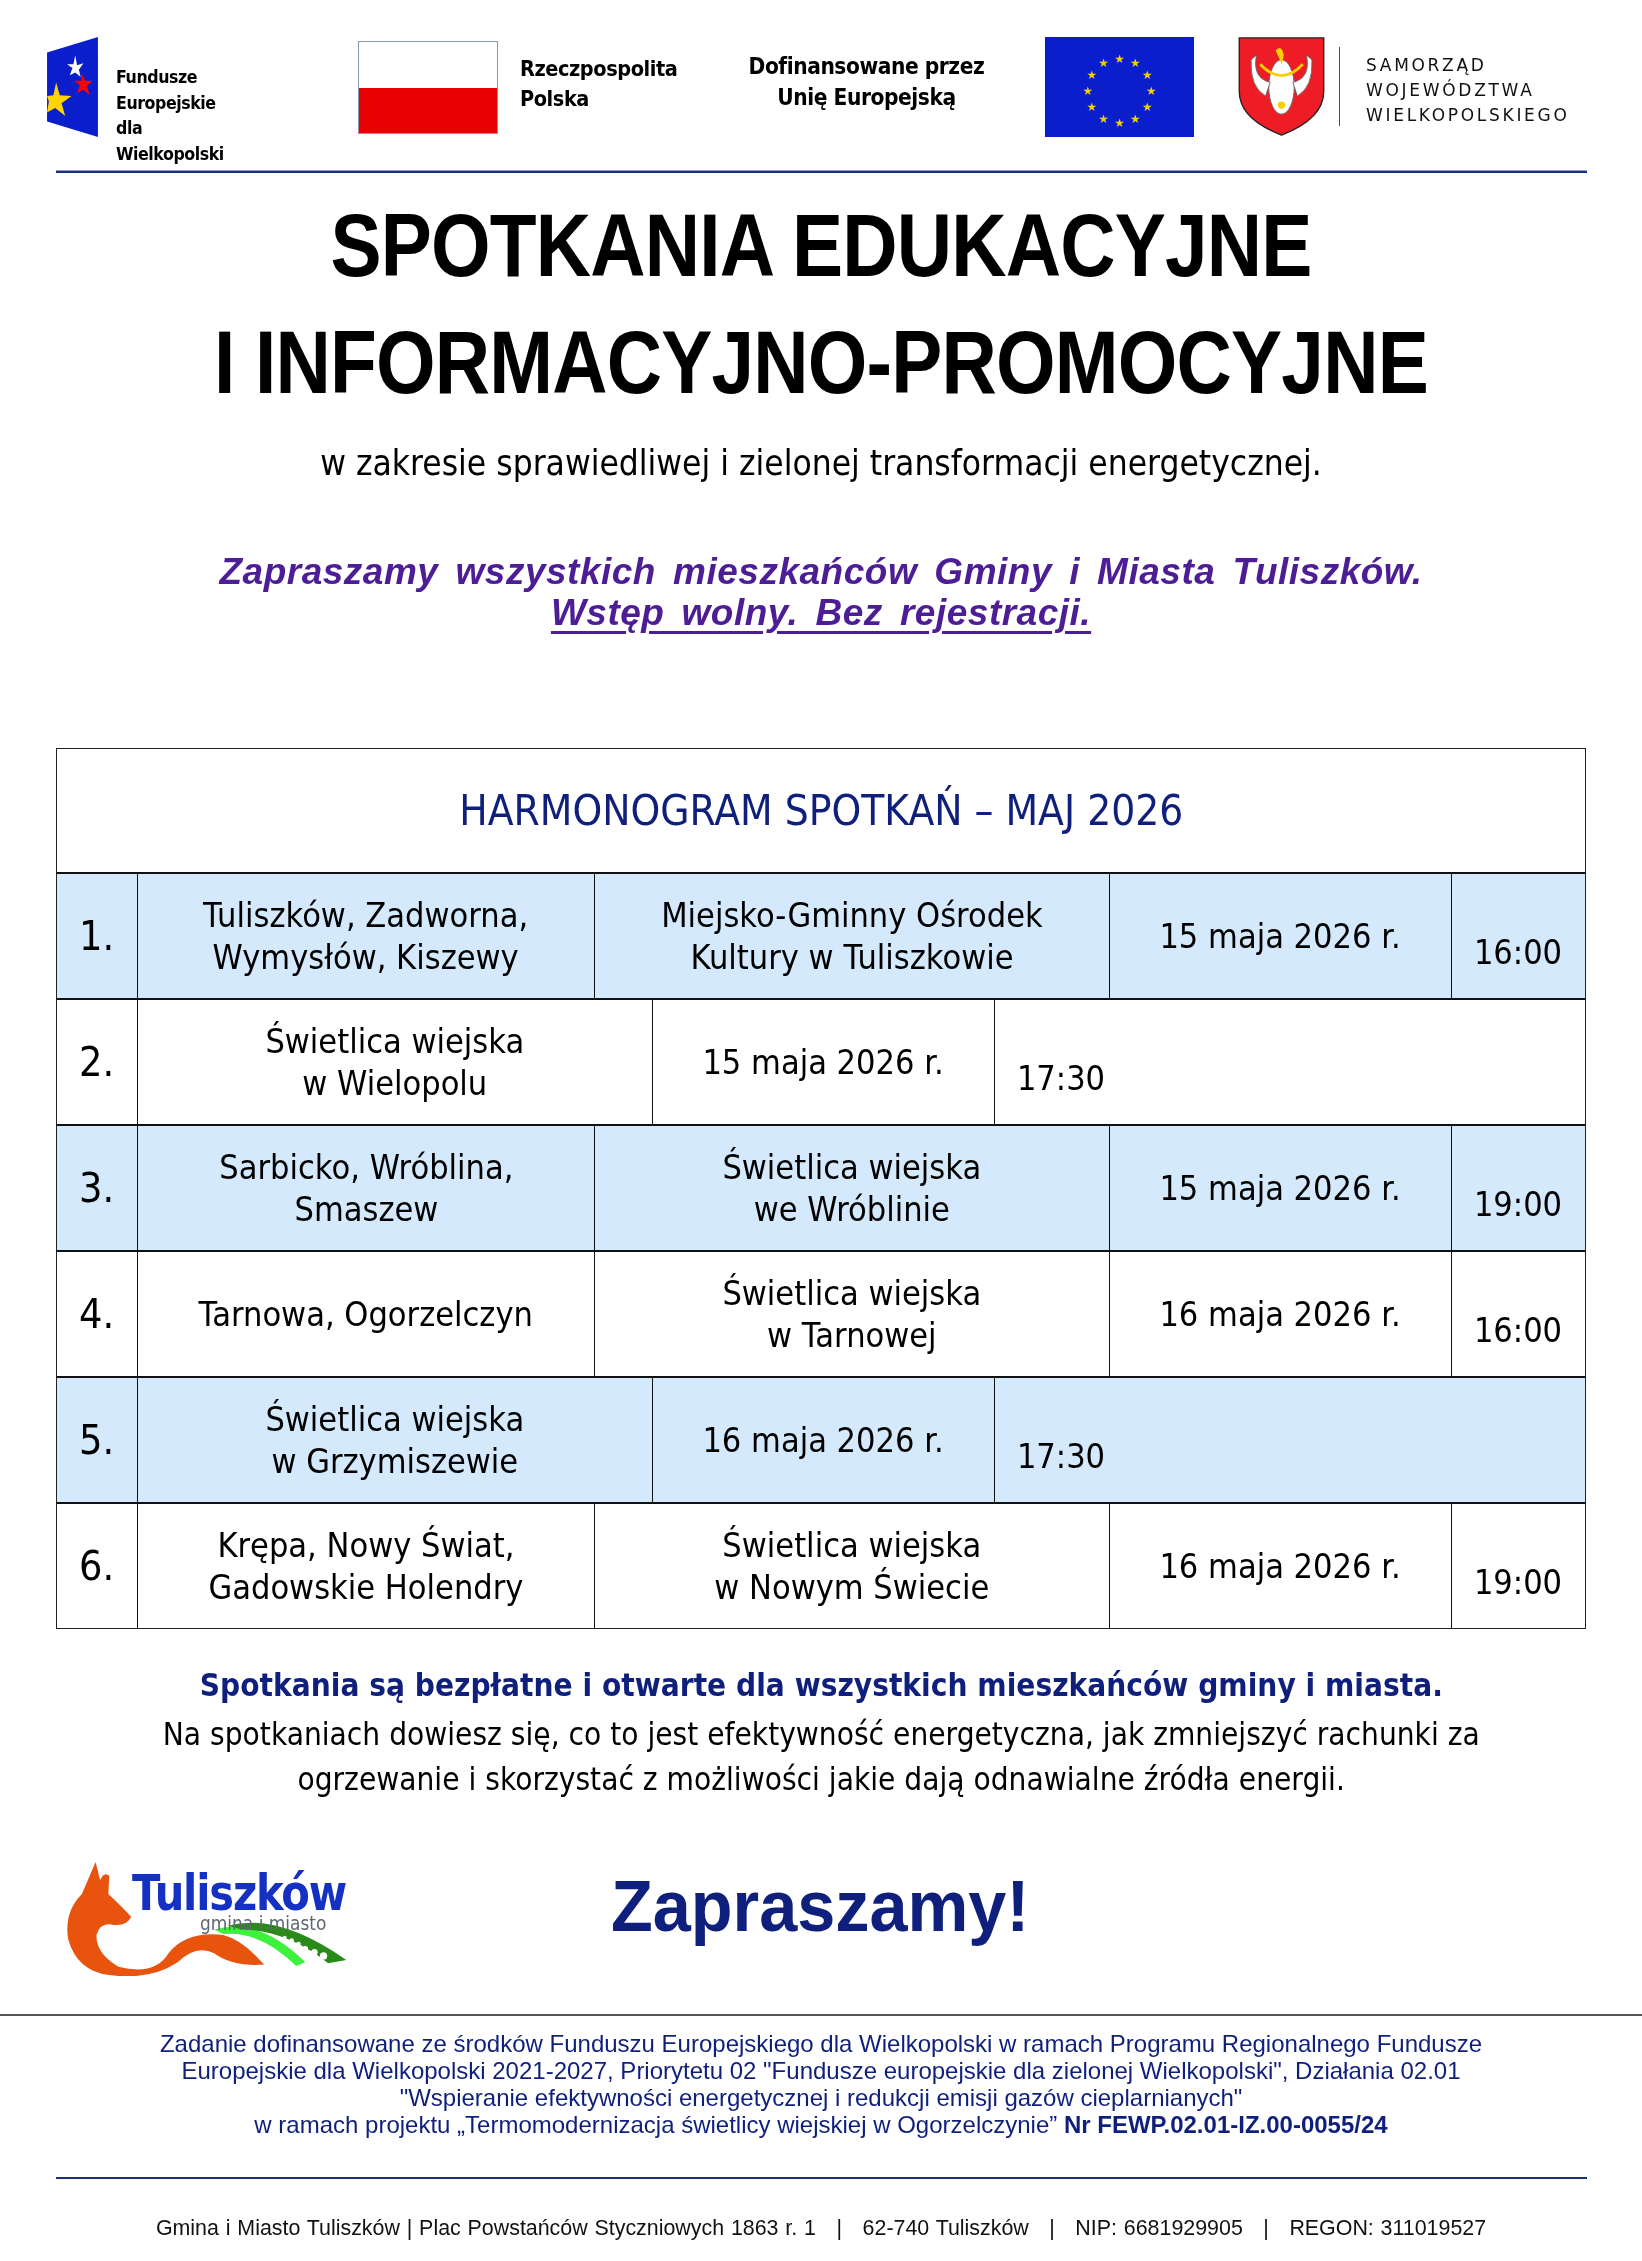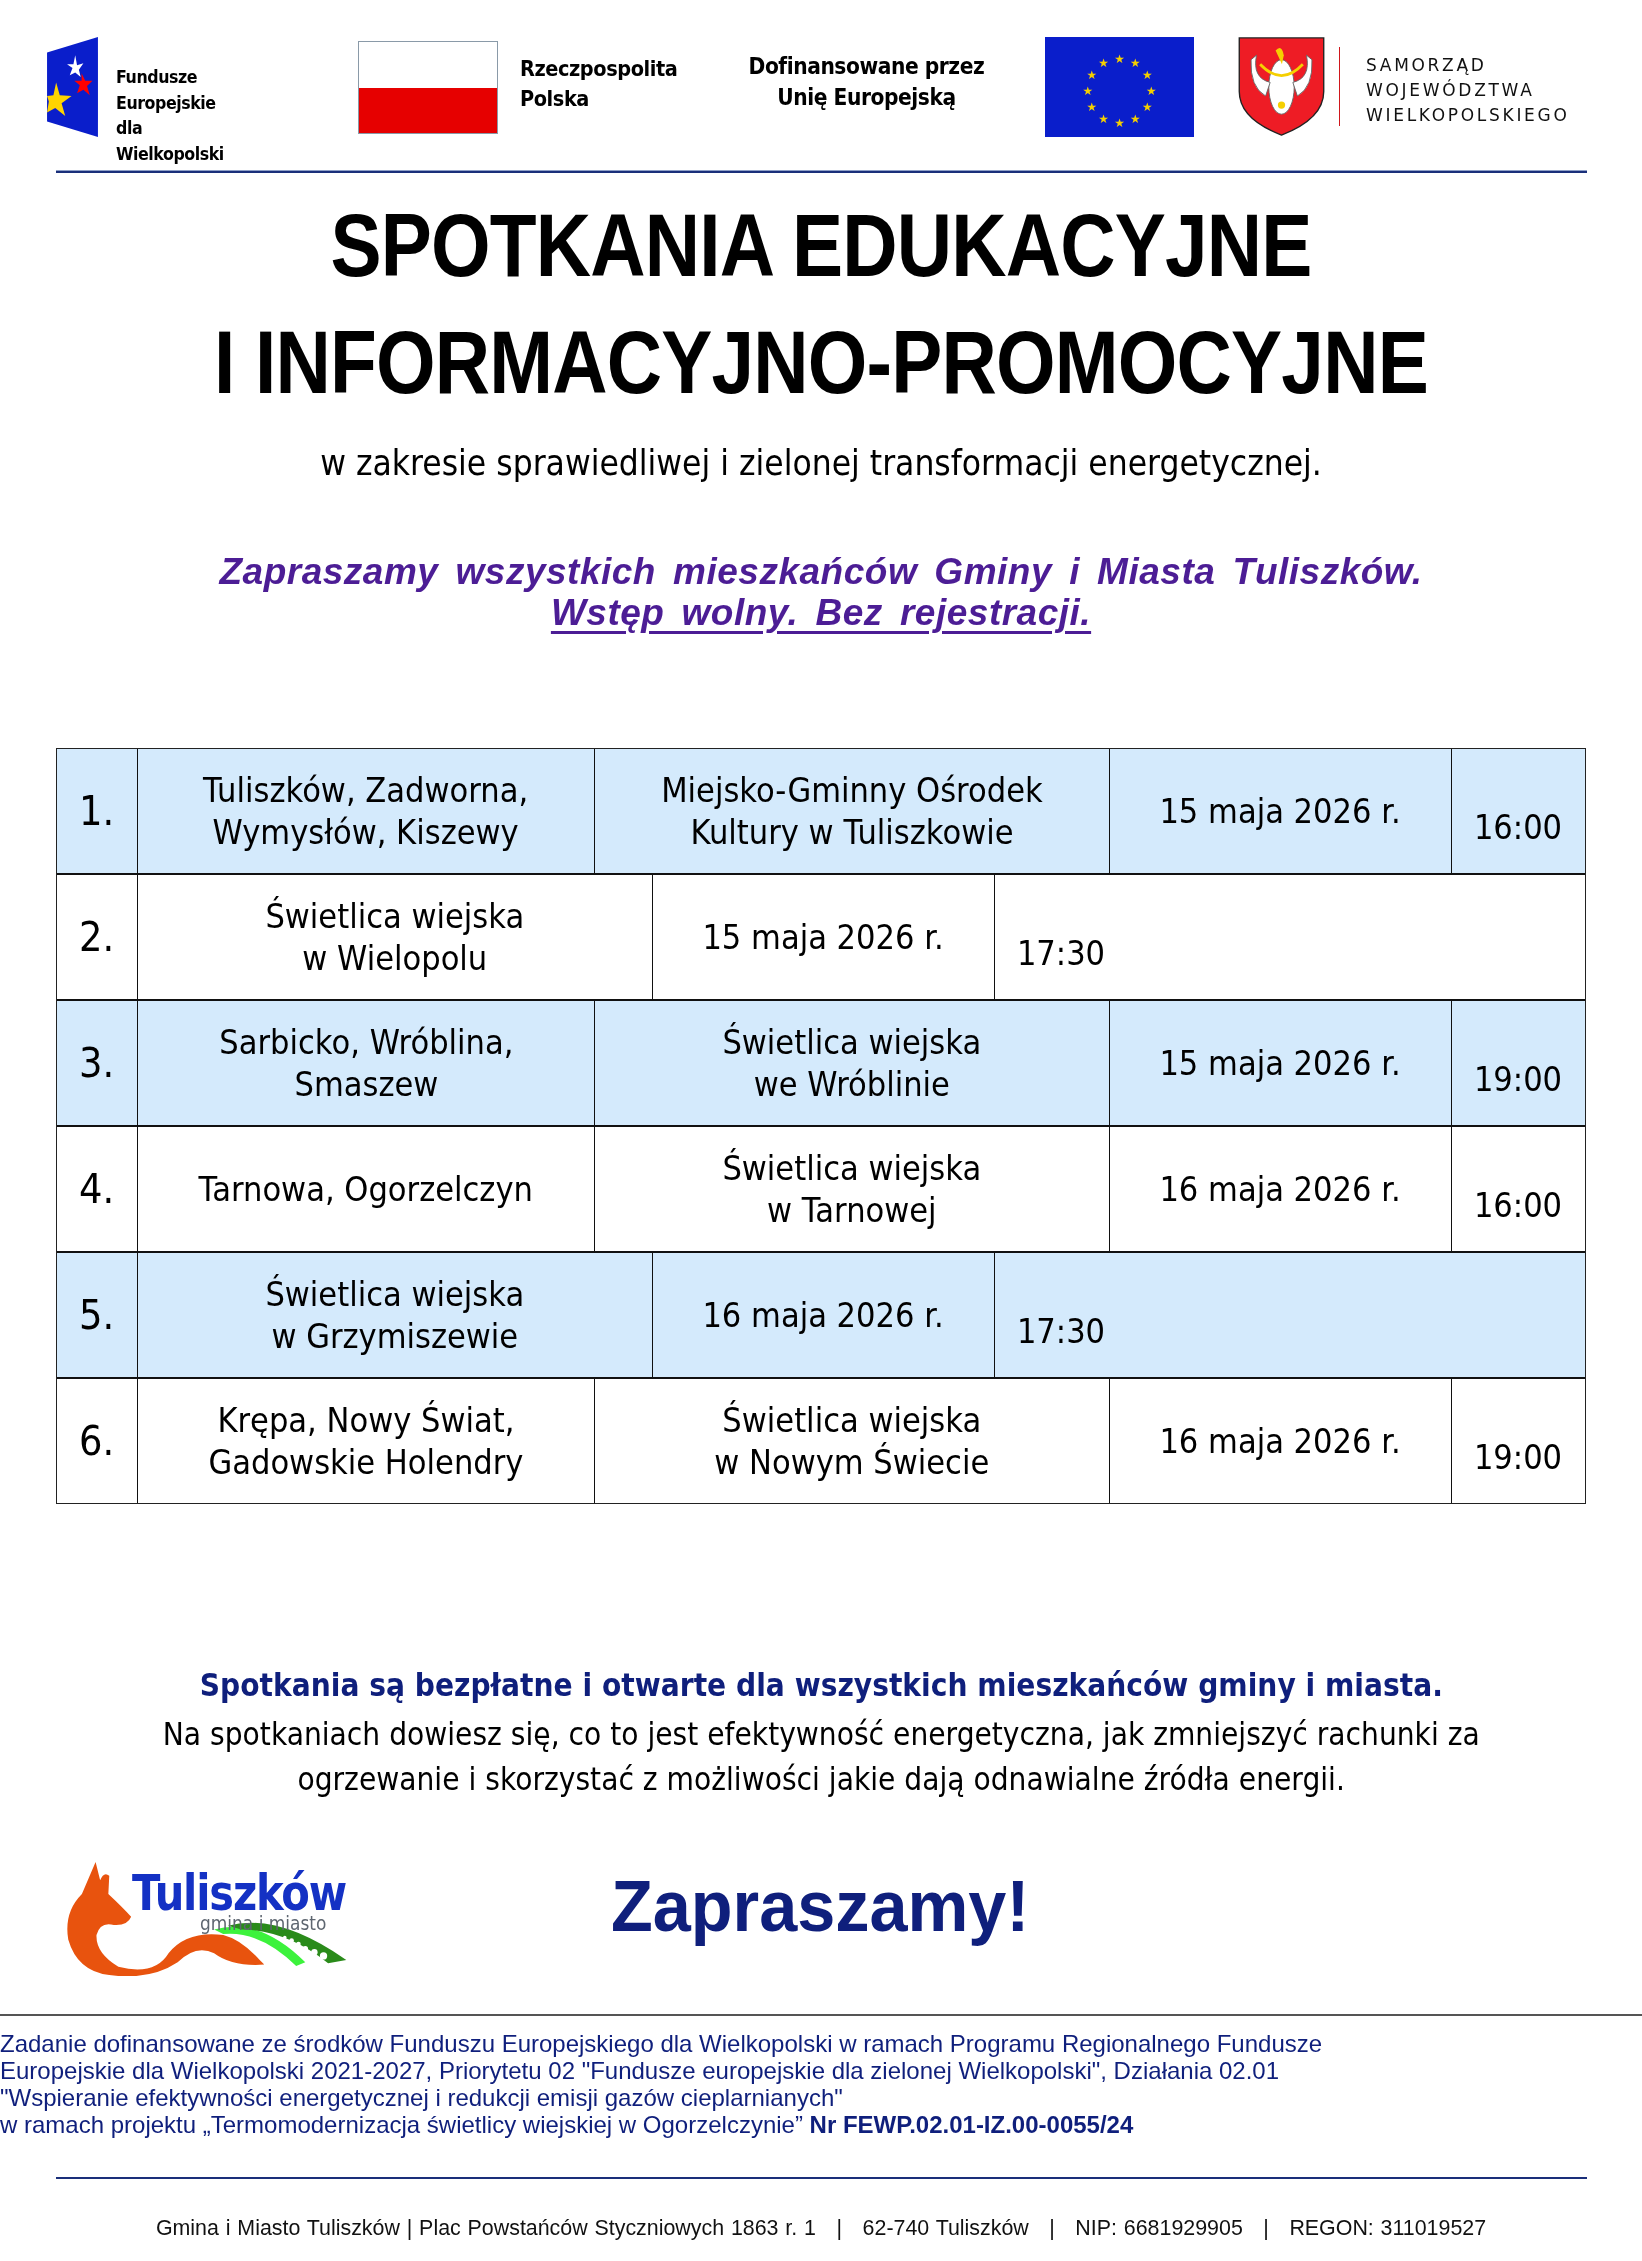--- a/index.html
+++ b/index.html
@@ -53,21 +53,21 @@
   .desc { left:0; width:1642px; top:1712px; text-align:center; font-size:32px; line-height:45px; }
 
   
   .tul-logo { left:50px; top:1862px; width:310px; height:114px; }
   .tul-name { left:132px; top:1866px; color:#1431c4; font-weight:bold; font-size:49px; line-height:55px; letter-spacing:-1.4px; transform:scaleX(0.85); transform-origin:left top; }
   .tul-sub { left:200px; top:1912px; color:#5e6670; font-size:20px; line-height:23px; transform:scaleX(0.85); transform-origin:left top; }
   .zapr { left:456px; width:729px; top:1861px; text-align:center; color:#0f1f7c; font-family:"Liberation Sans", sans-serif; font-weight:bold; font-size:72px; line-height:91px; }
   .zapr span { display:inline-block; transform:scaleX(0.95); }
 
   .bottom-rule { left:0; top:2014px; width:1642px; height:2.3px; background:#555; }
-  .funding { left:0; width:1642px; top:2030px; color:#0f1f7c; font-family:"Liberation Sans", sans-serif; font-size:24px; line-height:27px; }
+  .funding { left:0; width:1642px; top:2030px; text-align:center; color:#0f1f7c; font-family:"Liberation Sans", sans-serif; font-size:24px; line-height:27px; }
   .funding b { font-weight:bold; }
   .blue-rule { left:56px; top:2177px; width:1531px; height:2.3px; background:#1a2f7a; }
   .footer { left:0; width:1642px; top:2215px; text-align:center; font-family:"Liberation Sans", sans-serif; font-size:21.4px; line-height:26.4px; color:#111; word-spacing:0.9px; white-space:pre; }
 </style>
 </head>
 <body>
 
 <div class="abs">
 
   <svg class="abs fe-logo" viewBox="0 0 112 220">
@@ -132,20 +132,23 @@
 <div class="abs top-rule"></div>
 
 <div class="abs title title1">SPOTKANIA EDUKACYJNE</div>
 <div class="abs title title2">I INFORMACYJNO-PROMOCYJNE</div>
 <div class="abs subtitle">w zakresie sprawiedliwej i zielonej transformacji energetycznej.</div>
 
 <div class="abs invite invite1">Zapraszamy wszystkich mieszkańców Gminy i Miasta Tuliszków.</div>
 <div class="abs invite invite2"><span>Wstęp wolny. Bez rejestracji.</span></div>
 
 <div class="abs sched">
+  <div class="sched-head">
+      <span>HARMONOGRAM SPOTKAŃ – MAJ 2026</span>
+    </div>
 
   <div class="row alt">
     <div class="cell c-num">
         <span>1.</span>
       </div>
     <div class="cell c-place">
         <span>
           <div>Tuliszków, Zadworna,</div>
           <div>Wymysłów, Kiszewy</div>
         </span>

